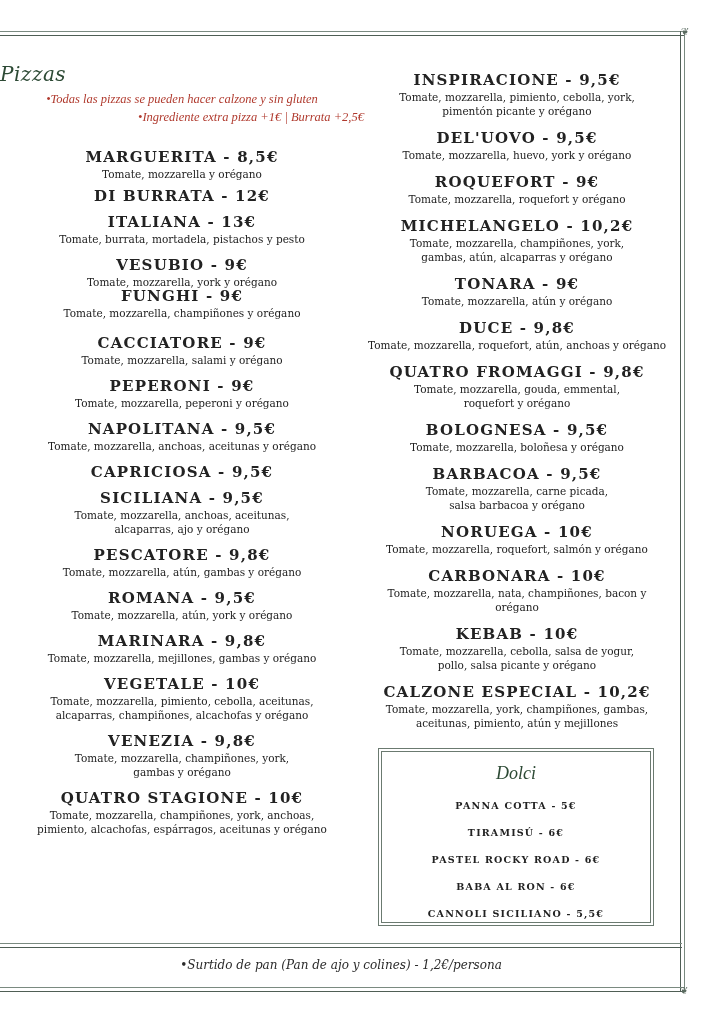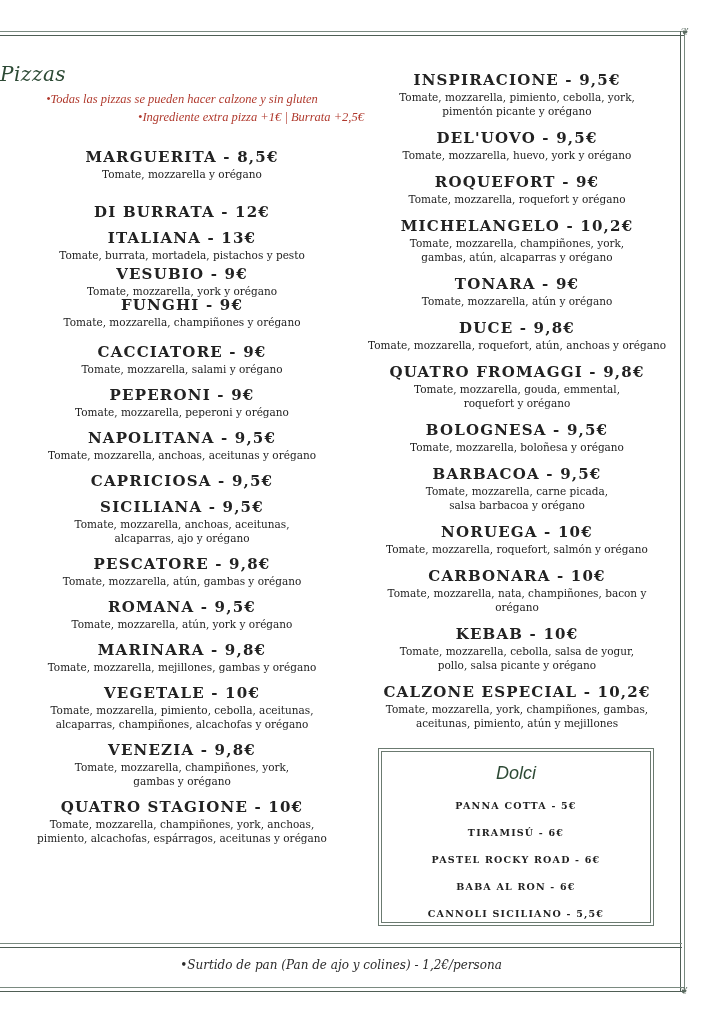--- a/index.html
+++ b/index.html
@@ -57,21 +57,21 @@
 
   .dolci-box {
     position: absolute; left: 378px; top: 748px; width: 276px; height: 178px;
     border: 1px solid #6b7a70; padding: 2px; box-sizing: border-box;
   }
   .dolci-inner {
     width: 100%; height: 100%; border: 1px solid #6b7a70; box-sizing: border-box;
     text-align: center; padding-top: 10px;
   }
   .dolci-title {
-    font-family: Liberation Sans, sans-serif; font-style: italic; font-size: 18px; color: #2d4a35;
+    font-family: Liberation Serif, serif; font-style: italic; font-size: 18px; color: #2d4a35;
     margin-bottom: 8px; line-height: 22px;
   }
   .dolci-item {
     font-family: "DejaVu Serif", serif; font-weight: bold; font-size: 9.5px;
     letter-spacing: 1.2px; color: #222; height: 27px; line-height: 27px;
   }
 
   .footer-note {
     position: absolute; left: 0; width: 682px; top: 958px; text-align: center;
     font-family: "DejaVu Serif", serif; font-style: italic; font-size: 12px; color: #2a2a2a;
@@ -85,28 +85,28 @@
 <div class="frame-divider"></div>
 <div class="frame-bottom"></div>
 <span class="flourish tr">❦</span>
 <span class="flourish br">❦</span>
 
 <div class="pizzas-title">Pizzas</div>
 <div class="note n1">•Todas las pizzas se pueden hacer calzone y sin gluten</div>
 <div class="note n2">•Ingrediente extra pizza +1€ | Burrata +2,5€</div>
 
 <div class="col col-left">
-  <div class="item" style="margin-bottom:24px">
+  <div class="item" style="margin-bottom:8px">
     <div class="name">MARGUERITA - 8,5€</div>
     <div class="desc">Tomate, mozzarella y orégano</div>
   </div>
   <div class="item" style="margin-bottom:12px">
     <div class="name">DI BURRATA - 12€</div>
   </div>
-  <div class="item" style="margin-bottom:5px">
+  <div class="item" style="margin-bottom:12px">
     <div class="name">ITALIANA - 13€</div>
     <div class="desc">Tomate, burrata, mortadela, pistachos y pesto</div>
   </div>
   <div class="item" style="">
     <div class="name">VESUBIO - 9€</div>
     <div class="desc">Tomate, mozzarella, york y orégano</div>
   </div>
   <div class="item" style="margin-bottom:16px">
     <div class="name">FUNGHI - 9€</div>
     <div class="desc">Tomate, mozzarella, champiñones y orégano</div>

